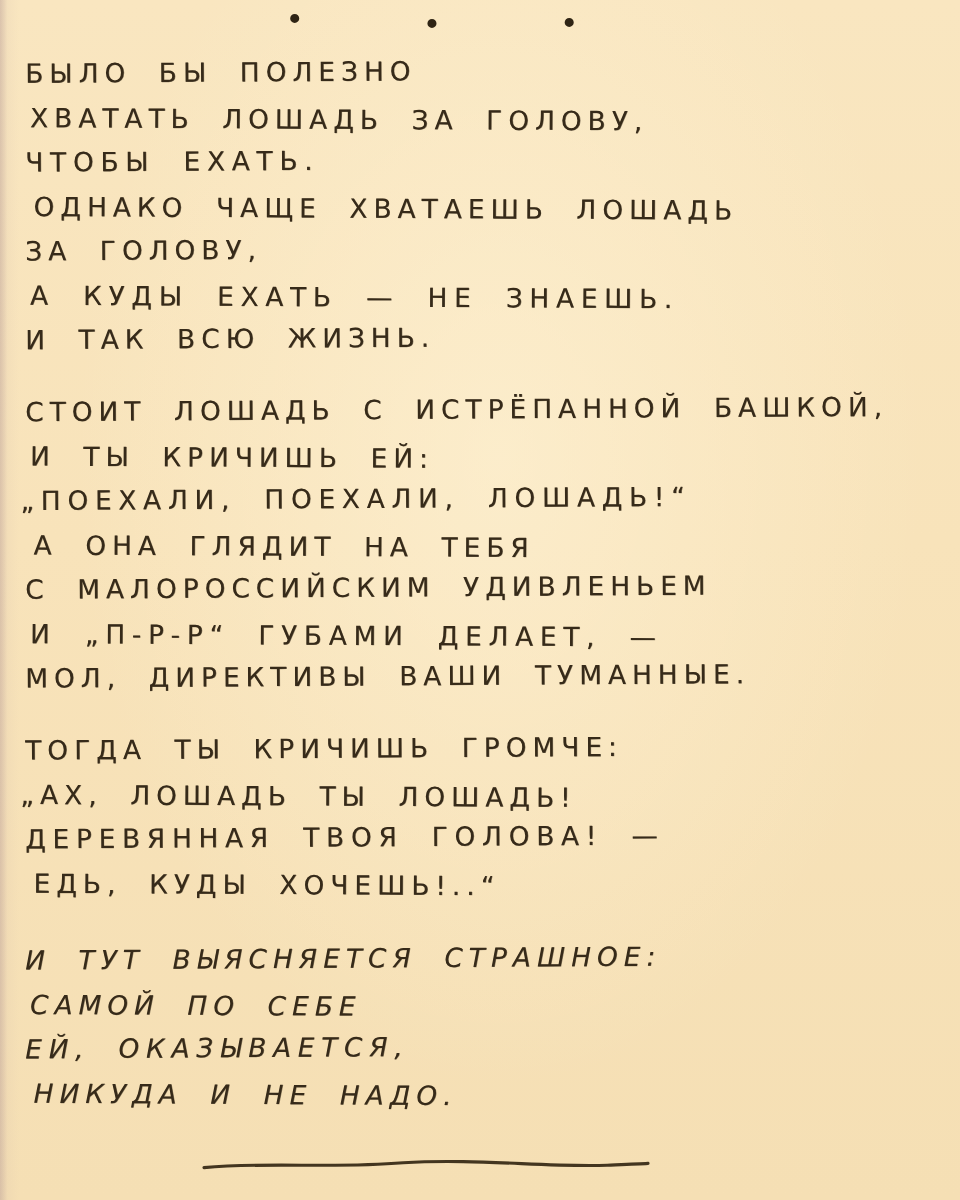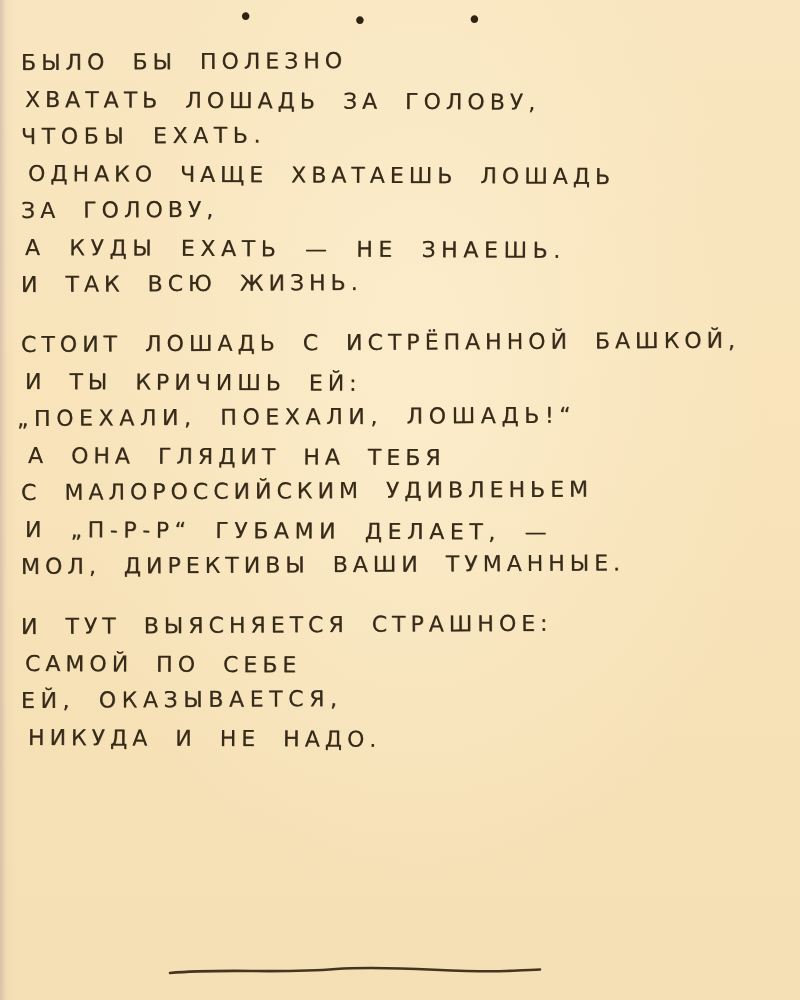--- a/index.html
+++ b/index.html
@@ -46,21 +46,21 @@
 
   .poem {
     position: absolute;
     top: 44px;
     left: 21px;
     right: 6px;
   }
 
   .stanza { margin-bottom: 23px; }
   .stanza:nth-of-type(3) { margin-bottom: 27px; }
-  .stanza:nth-of-type(4) { margin-bottom: 29px; }
+  .stanza:nth-of-type(4) { margin-bottom: 29px; font-style: italic; }
 
   .line {
     font-size: 22px;
     line-height: 37px;
     letter-spacing: 5px;
     word-spacing: 11px;
     white-space: nowrap;
     color: #362a19;
     text-shadow: 0.4px 0.2px 0 rgba(54,42,25,0.55);
     transform-origin: left center;
@@ -107,20 +107,26 @@
     <div class="stanza">
       <div class="line">СТОИТ ЛОШАДЬ С ИСТРЁПАННОЙ БАШКОЙ,</div>
       <div class="line">И ТЫ КРИЧИШЬ ЕЙ:</div>
       <div class="line hang">„ПОЕХАЛИ, ПОЕХАЛИ, ЛОШАДЬ!“</div>
       <div class="line">А ОНА ГЛЯДИТ НА ТЕБЯ</div>
       <div class="line">С МАЛОРОССИЙСКИМ УДИВЛЕНЬЕМ</div>
       <div class="line">И „П-Р-Р“ ГУБАМИ ДЕЛАЕТ, —</div>
       <div class="line">МОЛ, ДИРЕКТИВЫ ВАШИ ТУМАННЫЕ.</div>
     </div>
 
+    <div class="stanza">
+      <div class="line">ТОГДА ТЫ КРИЧИШЬ ГРОМЧЕ:</div>
+      <div class="line hang">„АХ, ЛОШАДЬ ТЫ ЛОШАДЬ!</div>
+      <div class="line">ДЕРЕВЯННАЯ ТВОЯ ГОЛОВА! —</div>
+      <div class="line">ЕДЬ, КУДЫ ХОЧЕШЬ!..“</div>
+    </div>
 
     <div class="stanza">
       <div class="line">И ТУТ ВЫЯСНЯЕТСЯ СТРАШНОЕ:</div>
       <div class="line">САМОЙ ПО СЕБЕ</div>
       <div class="line">ЕЙ, ОКАЗЫВАЕТСЯ,</div>
       <div class="line">НИКУДА И НЕ НАДО.</div>
     </div>
 
   </div>
 

